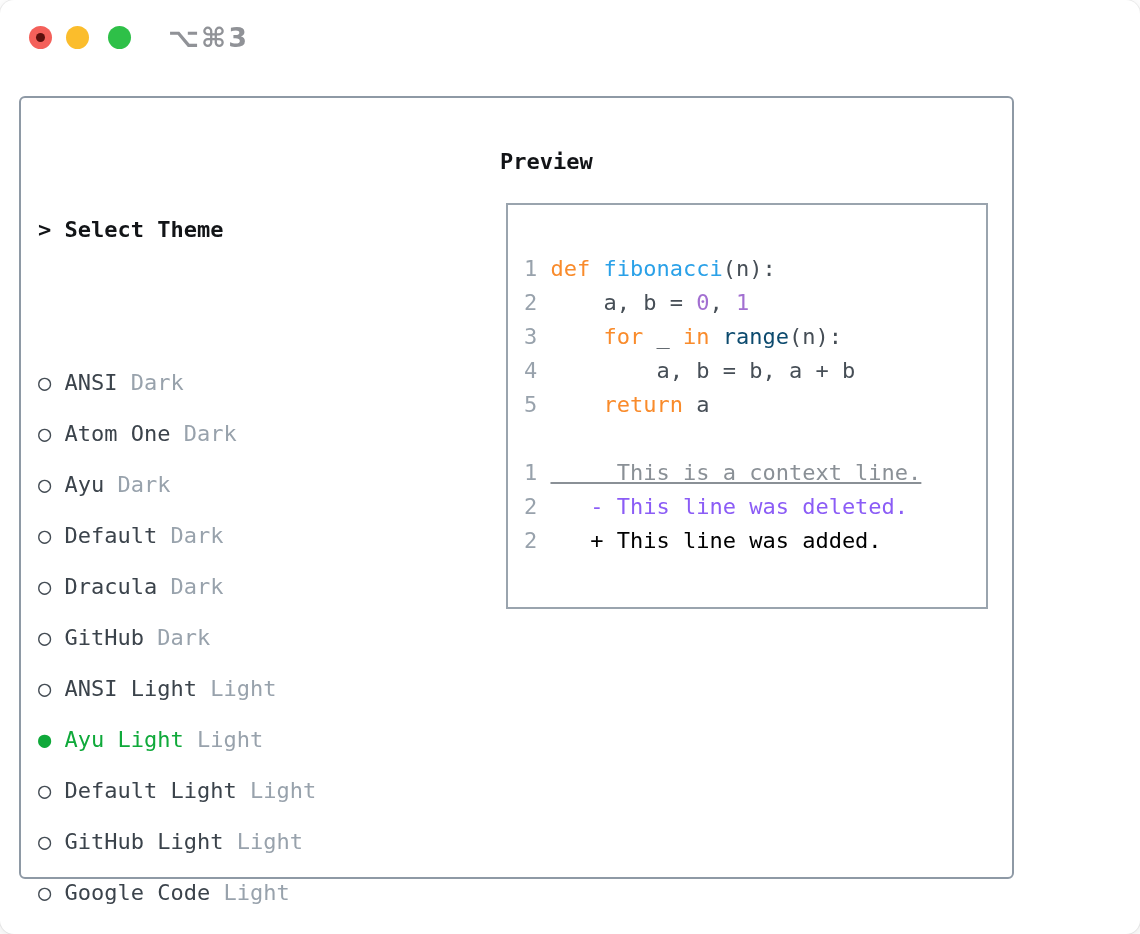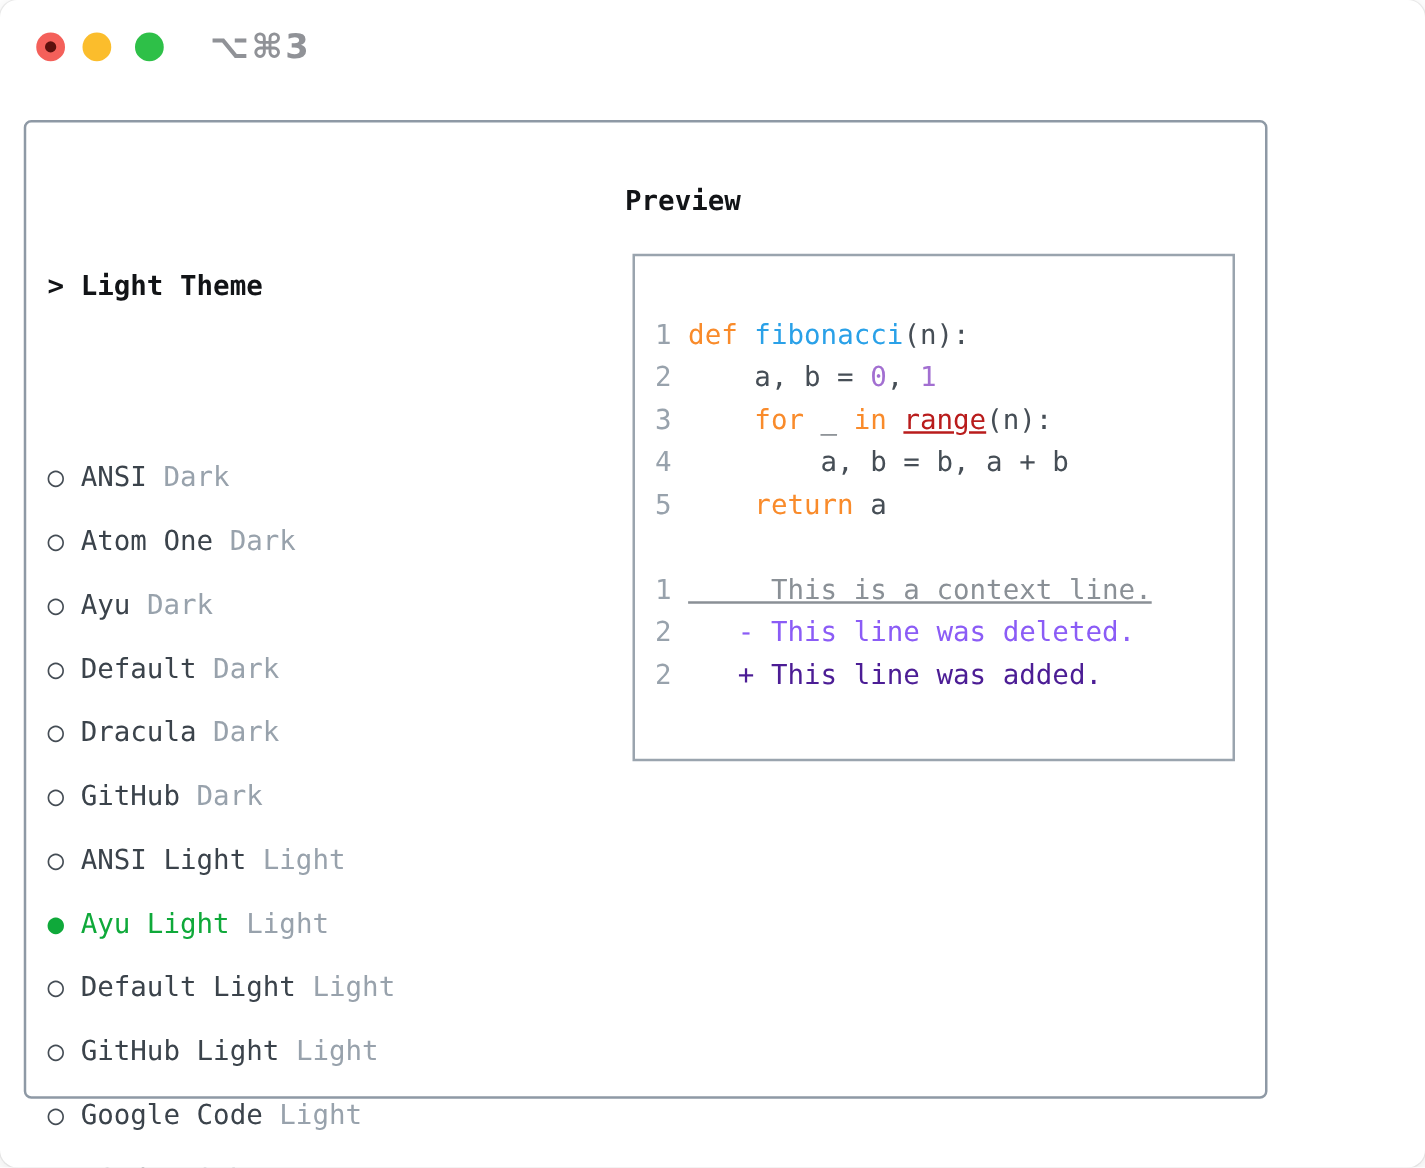--- a/index.html
+++ b/index.html
@@ -47,43 +47,43 @@
   .preview-title{position:absolute;left:479px;top:47px;font-weight:bold;color:#121417;}
   .preview-box{
     position:absolute;left:485px;top:105px;width:482px;height:406px;
     border:2px solid #9aa4ae;box-sizing:border-box;background:#ffffff;
     padding:47px 0 0 16px;overflow:hidden;
   }
   .pline{white-space:pre;}
   .lnum{display:inline-block;width:2ch;color:#98a2ac;}
   .seg-kw{color:#f98b2b;}
   .seg-fn{color:#2aa1e8;}
-  .seg-call{color:#b91c1c;text-decoration:underline;}
+  .seg-call{color:#0c4a6e;}
   .seg-num{color:#a26fd1;}
   .seg-pl{color:#464e56;}
   .seg-ctx{color:#8a9096;text-decoration:underline;}
   .seg-del{color:#8b5cf6;}
-  .seg-add{color:#4c1d95;}
+  .seg-add{color:#000000;}
 </style>
 </head>
 <body>
 
 <div class="window">
 
   <div class="titlebar">
     <div class="traffic red"></div>
     <div class="traffic yellow"></div>
     <div class="traffic green"></div>
     <div class="titlebar-text">⌥⌘3</div>
   </div>
 
   <div class="panel">
 
     <div class="left-col mono">
-      <div class="picker-title"><span class="prompt">&gt;</span><span> </span><span>Light Theme</span></div>
+      <div class="picker-title"><span class="prompt">&gt;</span><span> </span><span>Select Theme</span></div>
 
       <div id="theme-rows"><div class="row"><span class="bullet">○</span> <span class="name">ANSI</span> <span class="tag">Dark</span></div><div class="row"><span class="bullet">○</span> <span class="name">Atom One</span> <span class="tag">Dark</span></div><div class="row"><span class="bullet">○</span> <span class="name">Ayu</span> <span class="tag">Dark</span></div><div class="row"><span class="bullet">○</span> <span class="name">Default</span> <span class="tag">Dark</span></div><div class="row"><span class="bullet">○</span> <span class="name">Dracula</span> <span class="tag">Dark</span></div><div class="row"><span class="bullet">○</span> <span class="name">GitHub</span> <span class="tag">Dark</span></div><div class="row"><span class="bullet">○</span> <span class="name">ANSI Light</span> <span class="tag">Light</span></div><div class="row selected"><span class="bullet">●</span> <span class="name">Ayu Light</span> <span class="tag">Light</span></div><div class="row"><span class="bullet">○</span> <span class="name">Default Light</span> <span class="tag">Light</span></div><div class="row"><span class="bullet">○</span> <span class="name">GitHub Light</span> <span class="tag">Light</span></div><div class="row"><span class="bullet">○</span> <span class="name">Google Code</span> <span class="tag">Light</span></div><div class="row"><span class="bullet">○</span> <span class="name">XCode</span> <span class="tag">Light</span></div></div>
 
       <div class="spacer-line"></div>
 
       
 
       
 
       

